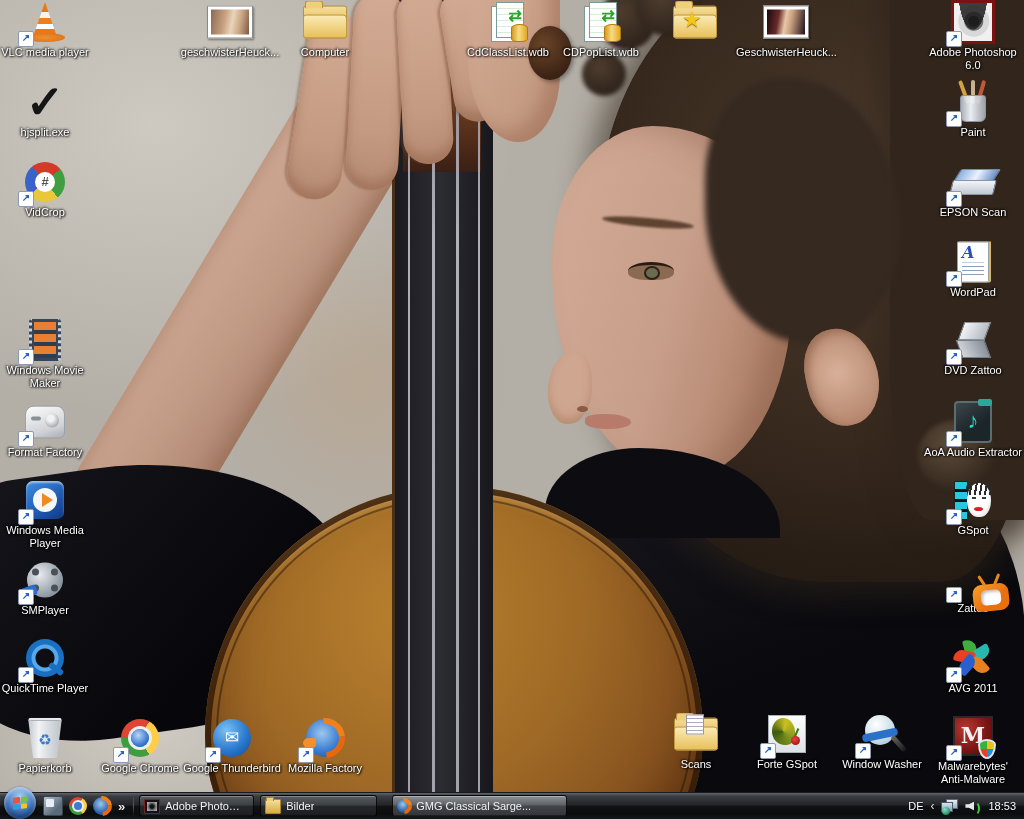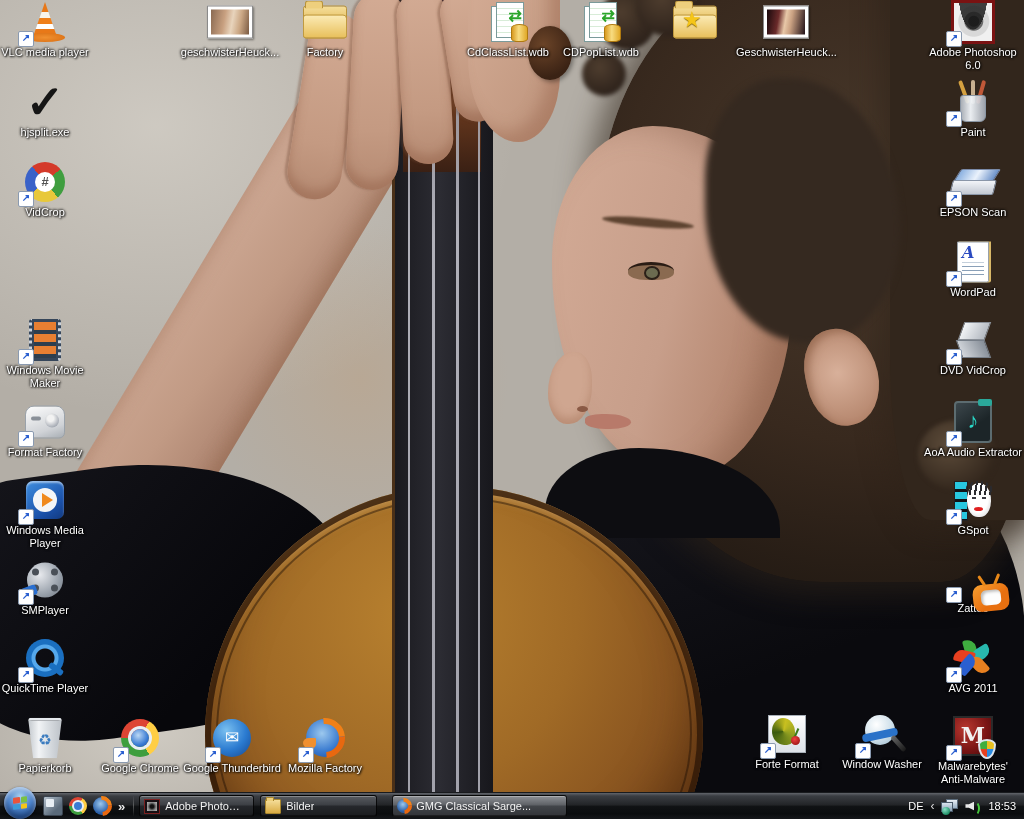--- a/index.html
+++ b/index.html
@@ -349,21 +349,21 @@
         <span class="art a-ph">
           <span class="im im-1"></span>
         </span>
       </div>
     <div class="lbl">geschwisterHeuck...</div>
   </div>
   <div class="di" style="left:279px;top:0;">
     <div class="ic">
         <span class="art a-folder"></span>
       </div>
-    <div class="lbl">Factory</div>
+    <div class="lbl">Computer</div>
   </div>
   <div class="di" style="left:462px;top:0;">
     <div class="ic">
         <span class="art a-wdb">
           <span class="pg"></span>
           <span class="ar">⇄</span>
           <span class="cyl"></span>
         </span>
       </div>
     <div class="lbl">CdClassList.wdb</div>
@@ -433,21 +433,21 @@
     <div class="lbl">WordPad</div>
   </div>
   <div class="di" style="left:927px;top:318px;">
     <div class="ic">
         <span class="art a-dvd">
           <span class="p1"></span>
           <span class="p2"></span>
         </span>
         <span class="sc">↗</span>
       </div>
-    <div class="lbl">DVD VidCrop</div>
+    <div class="lbl">DVD Zattoo</div>
   </div>
   <div class="di" style="left:917px;top:400px;width:112px;">
     <div class="ic">
         <span class="art a-aoa">♪</span>
         <span class="sc">↗</span>
       </div>
     <div class="lbl">AoA Audio Extractor</div>
   </div>
   <div class="di" style="left:927px;top:478px;">
     <div class="ic">
@@ -513,30 +513,38 @@
   <div class="di" style="left:279px;top:716px;">
     <div class="ic">
         <span class="art a-fx">
           <span class="fox"></span>
           <span class="t"></span>
         </span>
         <span class="sc">↗</span>
       </div>
     <div class="lbl">Mozilla Factory</div>
   </div>
+  <div class="di" style="left:650px;top:712px;">
+    <div class="ic">
+        <span class="art a-folder">
+          <span class="paper"></span>
+        </span>
+      </div>
+    <div class="lbl">Scans</div>
+  </div>
   <div class="di" style="left:741px;top:712px;">
     <div class="ic">
         <span class="art a-fa">
           <span class="s1"></span>
           <span class="st"></span>
           <span class="ro"></span>
         </span>
         <span class="sc">↗</span>
       </div>
-    <div class="lbl">Forte Format</div>
+    <div class="lbl">Forte GSpot</div>
   </div>
   <div class="di" style="left:836px;top:712px;">
     <div class="ic">
         <span class="art a-ww">
           <span class="ball"></span>
           <span class="band"></span>
           <span class="hdl"></span>
         </span>
         <span class="sc">↗</span>
       </div>

